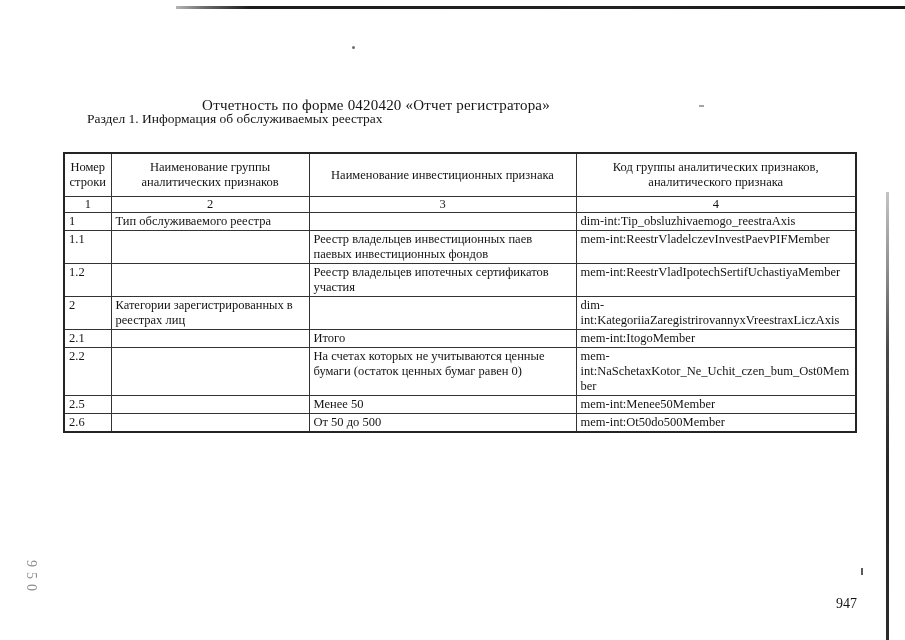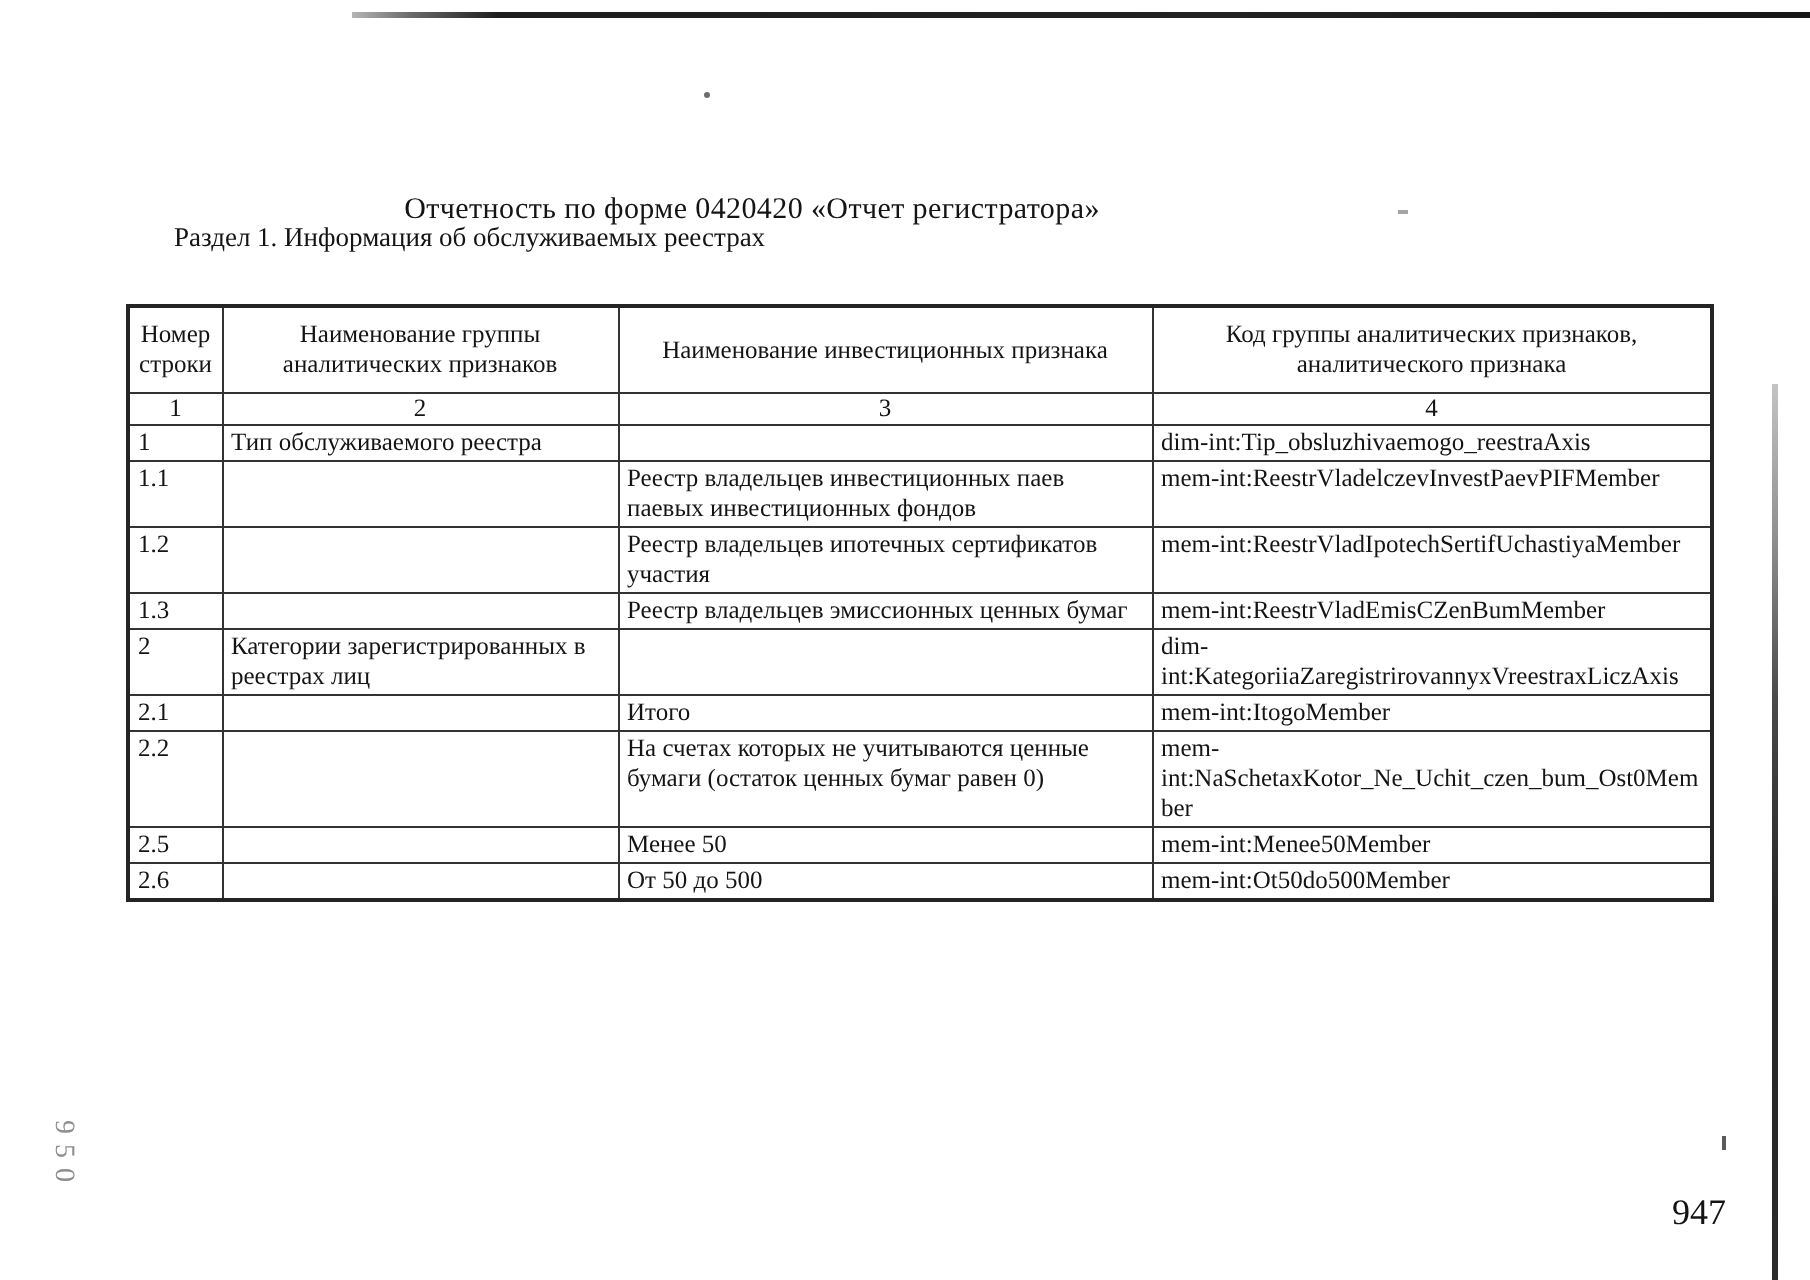--- a/index.html
+++ b/index.html
@@ -122,21 +122,21 @@
     text-align: center;
     vertical-align: middle;
     height: 14px;
     padding: 0 4px;
   }
   td.cell-code { }
   .page-number {
     position: absolute;
     left: 836px;
     top: 596px;
-    font-size: 18px;
+    font-size: 14px;
   }
 </style>
 </head>
 <body>
 
 <div class="top-line"></div>
 <div class="right-line"></div>
 <div class="speck-a"></div>
 <div class="speck-b"></div>
 <div class="speck-c"></div>
@@ -181,26 +181,20 @@
           <td class="cell-feature">Реестр владельцев инвестиционных паев паевых инвестиционных фондов</td>
           <td class="cell-code">mem-int:ReestrVladelczevInvestPaevPIFMember</td>
         </tr>
         <tr>
           <td class="cell-num">1.2</td>
           <td class="cell-group"></td>
           <td class="cell-feature">Реестр владельцев ипотечных сертификатов участия</td>
           <td class="cell-code">mem-int:ReestrVladIpotechSertifUchastiyaMember</td>
         </tr>
         <tr>
-          <td class="cell-num">1.3</td>
-          <td class="cell-group"></td>
-          <td class="cell-feature">Реестр владельцев эмиссионных ценных бумаг</td>
-          <td class="cell-code">mem-int:ReestrVladEmisCZenBumMember</td>
-        </tr>
-        <tr>
           <td class="cell-num">2</td>
           <td class="cell-group">Категории зарегистрированных в реестрах лиц</td>
           <td class="cell-feature"></td>
           <td class="cell-code">dim-int:KategoriiaZaregistrirovannyxVreestraxLiczAxis</td>
         </tr>
         <tr>
           <td class="cell-num">2.1</td>
           <td class="cell-group"></td>
           <td class="cell-feature">Итого</td>
           <td class="cell-code">mem-int:ItogoMember</td>

